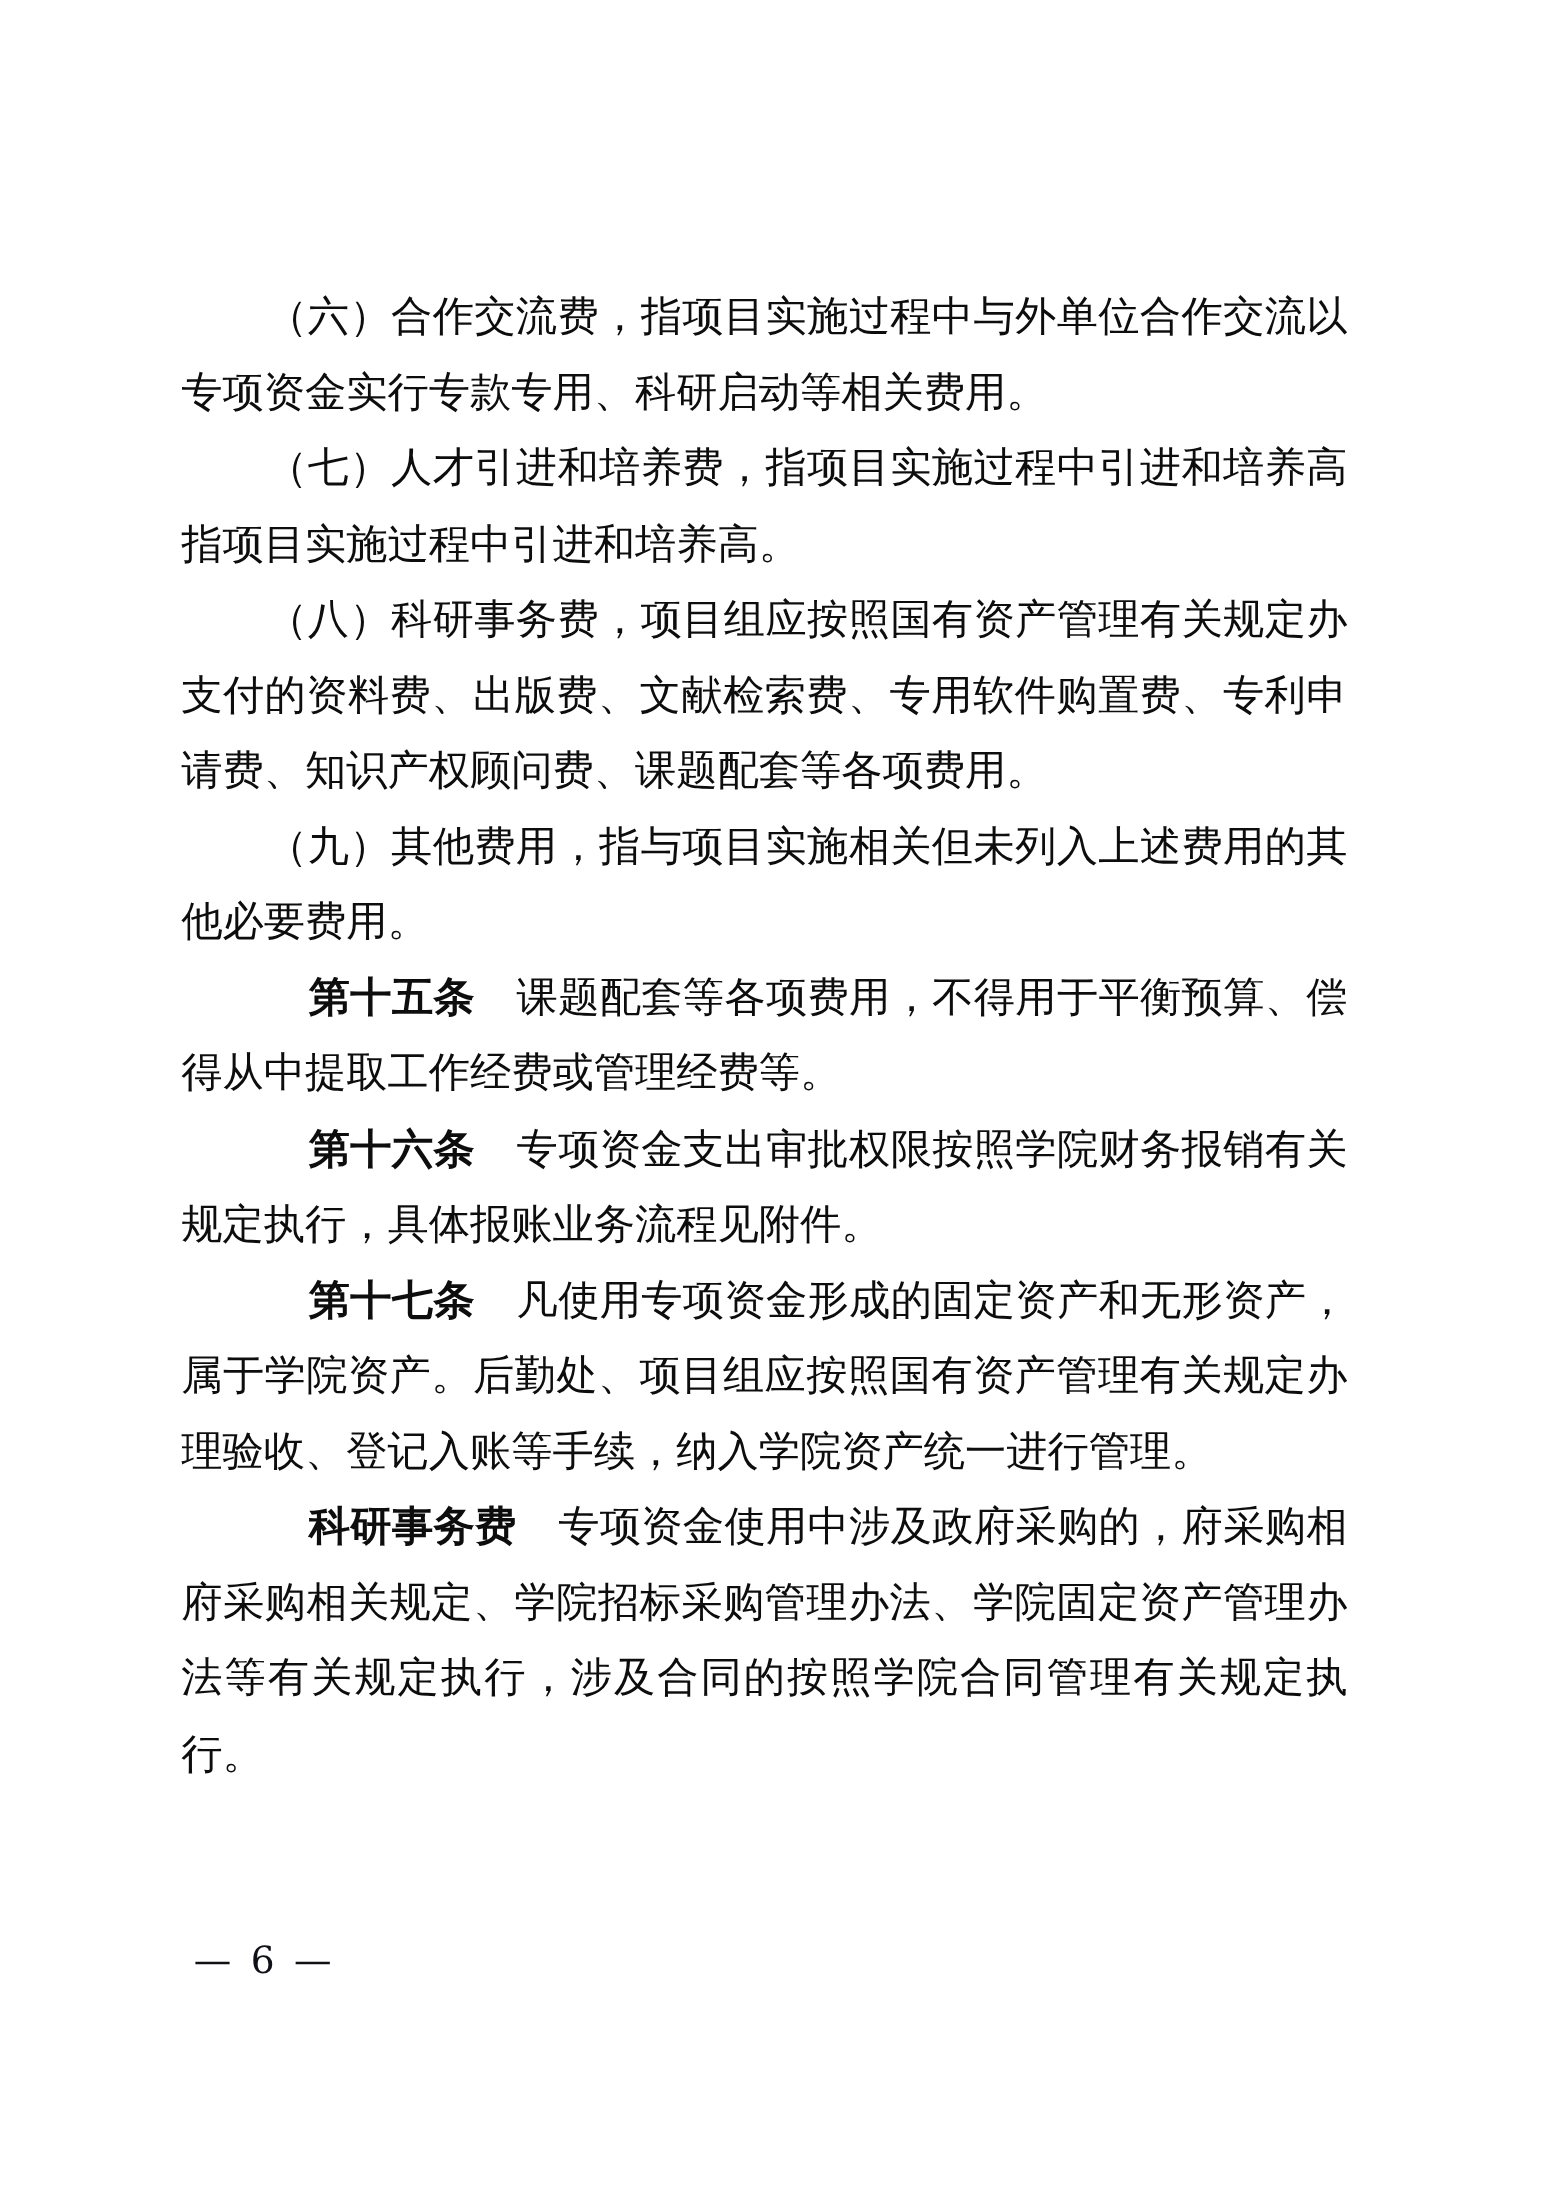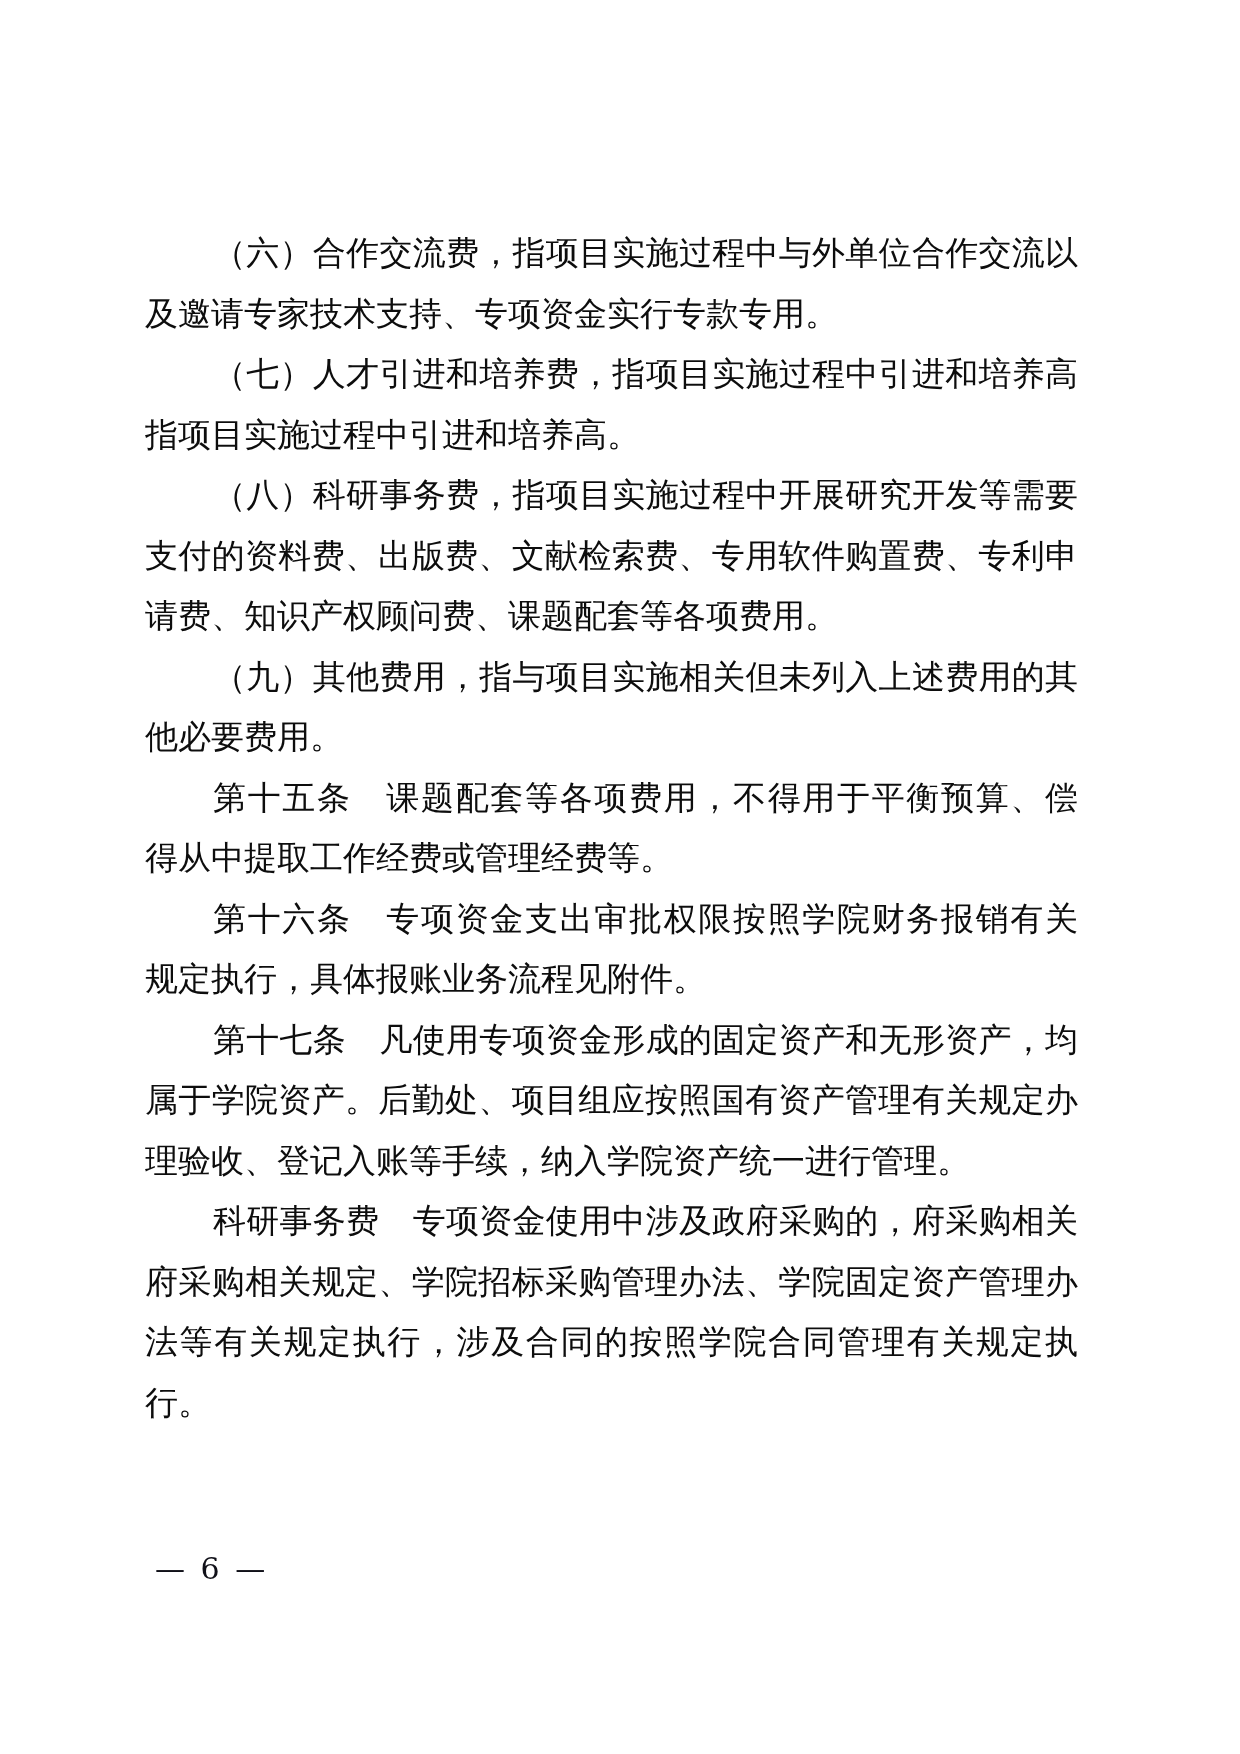--- a/index.html
+++ b/index.html
@@ -39,21 +39,22 @@
   .line.indent {
     text-indent: 68px;
   }
   .line.para-end {
     text-align-last: left;
   }
   .seg {
     font-weight: 400;
   }
   .seg.bold {
-    font-weight: 400;
+    font-weight: 700;
+    margin-left: 34px;
   }
   .head-gap {
     display: inline-block;
     width: 33px;
     height: 1px;
   }
   .page-number {
     position: absolute;
     left: 155px;
     top: 1551px;
@@ -63,28 +64,28 @@
     font-family: "DejaVu Serif", "Liberation Serif", serif;
   }
 </style>
 </head>
 <body>
 
 <div class="page">
   <div class="text-block" id="body-text">
       <div class="para">
         <div class="line indent"><span class="seg">（六）合作交流费，指项目实施过程中与外单位合作交流以</span></div>
-        <div class="line para-end"><span class="seg">及邀请专家技术支持、专项资金实行专款专用。</span></div>
+        <div class="line para-end"><span class="seg">专项资金实行专款专用、科研启动等相关费用。</span></div>
       </div>
       <div class="para">
         <div class="line indent"><span class="seg">（七）人才引进和培养费，指项目实施过程中引进和培养高</span></div>
         <div class="line para-end"><span class="seg">指项目实施过程中引进和培养高。</span></div>
       </div>
       <div class="para">
-        <div class="line indent"><span class="seg">（八）科研事务费，指项目实施过程中开展研究开发等需要</span></div>
+        <div class="line indent"><span class="seg">（八）科研事务费，项目组应按照国有资产管理有关规定办</span></div>
         <div class="line"><span class="seg">支付的资料费、出版费、文献检索费、专用软件购置费、专利申</span></div>
         <div class="line para-end"><span class="seg">请费、知识产权顾问费、课题配套等各项费用。</span></div>
       </div>
       <div class="para">
         <div class="line indent"><span class="seg">（九）其他费用，指与项目实施相关但未列入上述费用的其</span></div>
         <div class="line para-end"><span class="seg">他必要费用。</span></div>
       </div>
       <div class="para">
         <div class="line indent"><span class="seg bold">第十五条</span><span class="head-gap"></span><span class="seg">课题配套等各项费用，不得用于平衡预算、偿</span></div>
         <div class="line para-end"><span class="seg">得从中提取工作经费或管理经费等。</span></div>

